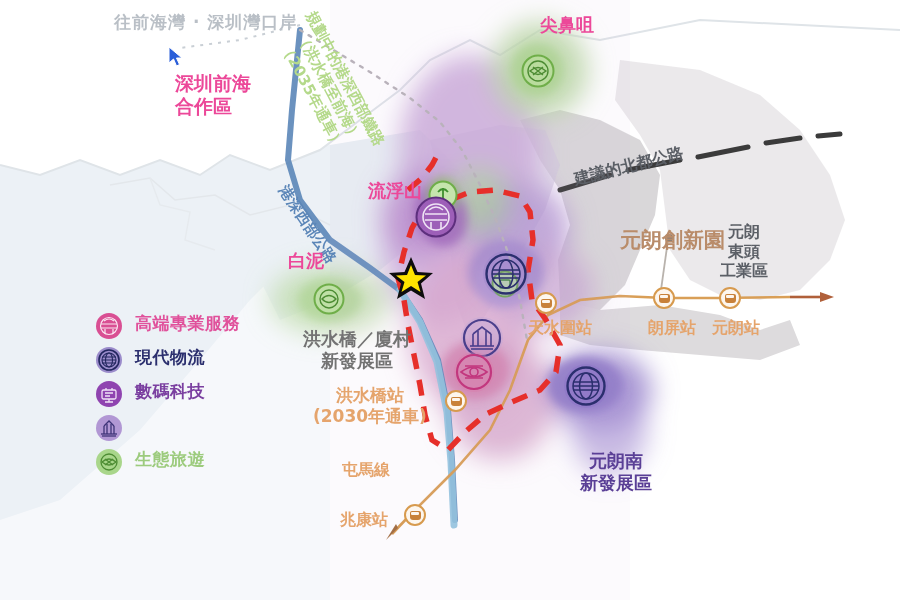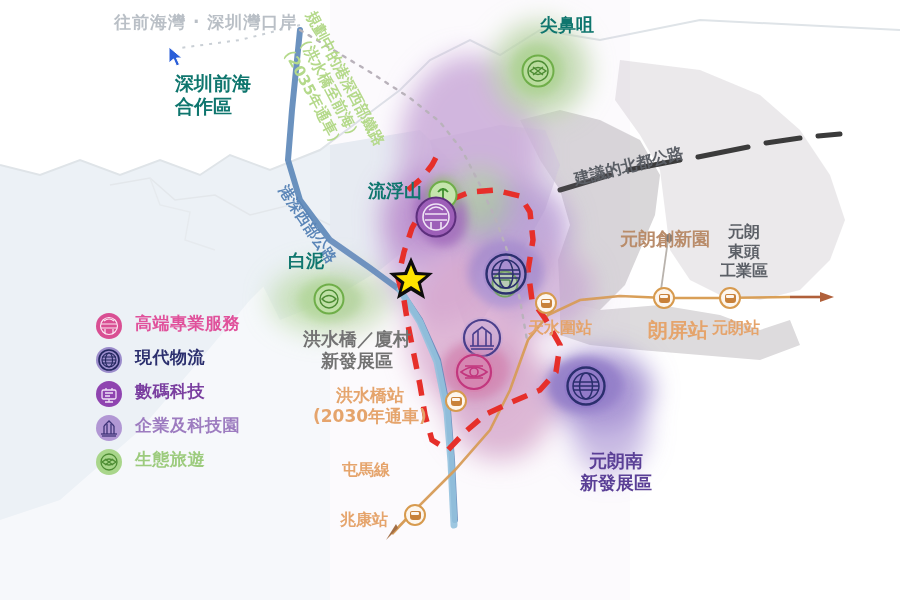--- a/index.html
+++ b/index.html
@@ -3,21 +3,21 @@
 <meta charset="utf-8">
 <style>
   html,body{margin:0;padding:0;background:#fff;}
   body{font-family:"DejaVu Sans","Liberation Sans",sans-serif;}
   #map{position:relative;width:900px;height:600px;overflow:hidden;background:#ffffff;}
   #mapsvg{position:absolute;left:0;top:0;width:900px;height:600px;}
   .lbl{position:absolute;white-space:pre;line-height:1.22;font-weight:700;}
   .lbl.center{text-align:center;}
 
   
-  .l-dark{color:#0f766e;}
+  .l-dark{color:#ec4899;}
   .l-grey{color:#b9bfc6;}
   .l-green{color:#b4d98a;}
   .l-blue{color:#5b86b8;}
   .l-navy{color:#737373;}
   .l-orange{color:#e5a46c;}
   .l-brown{color:#b98c6a;}
   .l-purple{color:#5a3f96;}
   .l-slate{color:#5b5f66;}
 
   
@@ -158,39 +158,39 @@
   <div class="lbl l-dark" style="left:540px;top:14px;font-size:18px;">尖鼻咀</div>
 
   <div class="lbl l-slate" style="left:572px;top:170px;font-size:16px;transform:rotate(-14deg);transform-origin:left top;">建議的北都公路</div>
 
   <div class="lbl l-blue" style="left:290px;top:182px;font-size:15px;transform:rotate(56deg);transform-origin:left top;">港深西部公路</div>
 
   <div class="lbl l-dark" style="left:368px;top:180px;font-size:18px;">流浮山</div>
 
   <div class="lbl l-dark" style="left:288px;top:250px;font-size:18px;">白泥</div>
 
-  <div class="lbl l-brown" style="left:620px;top:228px;font-size:18px;">元朗創新園</div>
+  <div class="lbl l-brown" style="left:620px;top:228px;font-size:21px;">元朗創新園</div>
 
   <div class="lbl l-slate center" style="left:720px;top:222px;font-size:16px;">元朗
 東頭
 工業區</div>
 
   <div class="lbl l-navy center" style="left:303px;top:328px;font-size:18px;">洪水橋／廈村
 新發展區</div>
 
   <div class="lbl l-orange center" style="left:313px;top:385px;font-size:17px;">洪水橋站
 (2030年通車)</div>
 
   <div class="lbl l-orange" style="left:342px;top:460px;font-size:16px;">屯馬線</div>
 
   <div class="lbl l-orange" style="left:340px;top:510px;font-size:16px;">兆康站</div>
 
   <div class="lbl l-orange" style="left:528px;top:318px;font-size:16px;">天水圍站</div>
 
-  <div class="lbl l-orange" style="left:648px;top:318px;font-size:20px;">朗屏站</div>
+  <div class="lbl l-orange" style="left:648px;top:318px;font-size:16px;">朗屏站</div>
 
   <div class="lbl l-orange" style="left:712px;top:318px;font-size:16px;">元朗站</div>
 
   <div class="lbl l-purple center" style="left:580px;top:450px;font-size:18px;">元朗南
 新發展區</div>
 
   <div class="mico" style="left:521px;top:54px;">
     <svg width="34" height="34">
         <circle cx="17" cy="17" r="15.5" fill="#b9dc9d" stroke="#6fae49" stroke-width="2"></circle>
       <g stroke="#4d8c33" stroke-width="1.4" fill="none">
@@ -361,21 +361,20 @@
         <svg width="28" height="28">
             <circle cx="14" cy="14" r="13" fill="#b197d4"></circle>
           <g stroke="#3e3478" stroke-width="1.3" fill="none">
             <path d="M6 20 H22"></path>
               <path d="M9 20 V12 M12 20 V10 M16 20 V10 M19 20 V12"></path>
             <path d="M9 12 L14 7 L19 12"></path>
               <path d="M7 22 H21"></path>
             </g>
           </svg>
       </span>
-      <span class="ltxt" style="color:#9d7cc0">企業及科技園</span>
     </div>
 
     <div class="leg-row">
       <span class="leg-ico">
         <svg width="28" height="28">
             <circle cx="14" cy="14" r="13" fill="#a9d68b"></circle>
           <g stroke="#4d8c33" stroke-width="1.3" fill="none">
               <circle cx="14" cy="14" r="8"></circle>
             <path d="M7 14 Q14 8 21 14 Q14 20 7 14Z"></path>
               <path d="M10 11 L18 17 M18 11 L10 17"></path>

